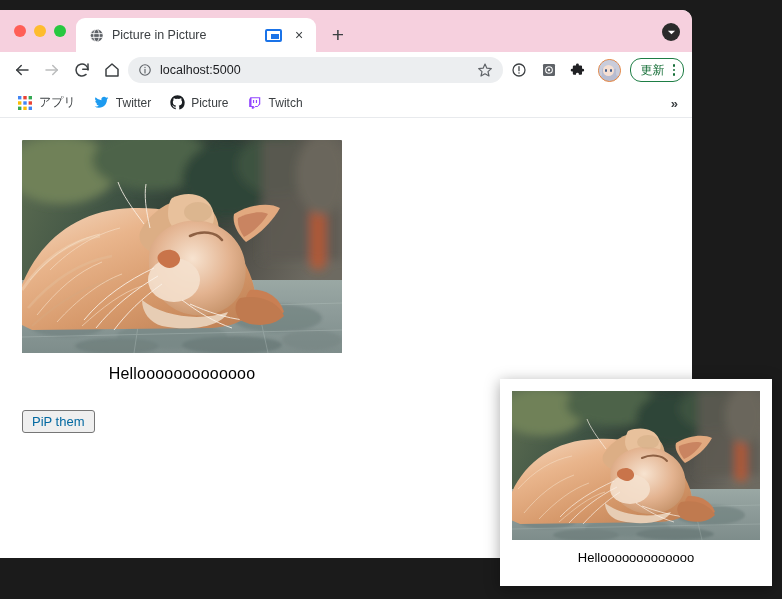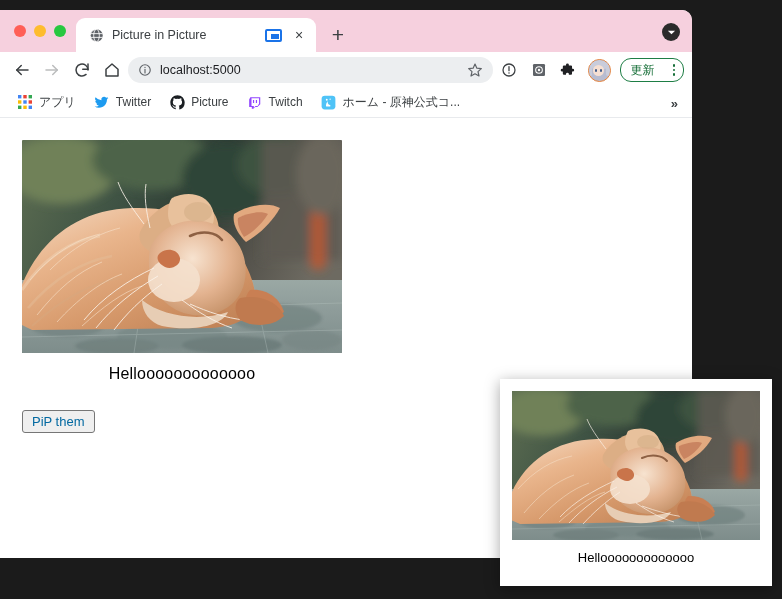--- a/index.html
+++ b/index.html
@@ -219,21 +219,21 @@
   .avatar .hair-side.r { right: 0px; }
 
   .update-btn {
     height: 22px;
     border: 1px solid #1e7e45;
     border-radius: 11px;
     color: #156e37;
     font-size: 12px;
     display: flex;
     align-items: center;
-    gap: 16px;
+    gap: 6px;
     padding: 0 6px 0 10px;
     margin-left: 4px;
     flex: 0 0 auto;
     white-space: nowrap;
   }
   .kebab {
     display: flex;
     flex-direction: column;
     gap: 2px;
     align-items: center;
@@ -254,20 +254,21 @@
     display: flex;
     align-items: center;
     padding: 0 10px;
     gap: 4px;
     box-sizing: border-box;
     position: relative;
     border-bottom: 1px solid #e8eaed;
   }
   .bookmark {
     display: flex;
+    align-items: center;
     gap: 6px;
     padding: 3px 7px;
     border-radius: 4px;
     font-size: 12px;
     color: #3c4043;
     white-space: nowrap;
     flex: 0 0 auto;
   }
   .bm-ico {
     width: 16px; height: 16px; flex: 0 0 16px;
@@ -513,31 +514,20 @@
 
     <div class="bookmark">
       <span class="bm-ico">
         <svg width="14" height="14" viewBox="0 0 24 24" fill="#9146ff">
           <path d="M4 2h17v12l-5 5h-3.5L9 22H6.5v-3H2V6l2-4zm15 11V4H6v13h4v3l3-3h3.5L19 13zm-5.5-6h2v5h-2V7zm-5 0h2v5h-2V7z"></path>
         </svg>
       </span>
       <span>Twitch</span>
     </div>
 
-    <div class="bookmark">
-      <span class="bm-ico">
-        <svg width="15" height="15" viewBox="0 0 24 24">
-          <rect x="1" y="1" width="22" height="22" rx="5" fill="#4fc3f7"></rect>
-          <path d="M8 17c0-3 1.4-5.6 3-7.4 0 0-.8 3.1.6 4.6 1 1.1 2.6.9 3.3 2.3.4.8.2 1.6-.3 2H8.4c-.3-.4-.4-1-.4-1.5z" fill="#ffffff"></path>
-          <circle cx="9.2" cy="7.6" r="1.5" fill="#ffffff"></circle>
-          <circle cx="14.6" cy="6.6" r="1.1" fill="#ffffff"></circle>
-        </svg>
-      </span>
-      <span class="bm-truncate">ホーム - 原神公式コ...</span>
-    </div>
 
     <div class="bookmarks-overflow">»</div>
   </div>
 
   <div class="page-content">
 
     <div class="cat-figure">
       <svg class="cat-img" viewBox="0 0 320 213" preserveAspectRatio="none" aria-label="sleeping-ginger-cat">
         <defs>
           <linearGradient id="bgTop" x1="0" y1="0" x2="1" y2="0.3">

